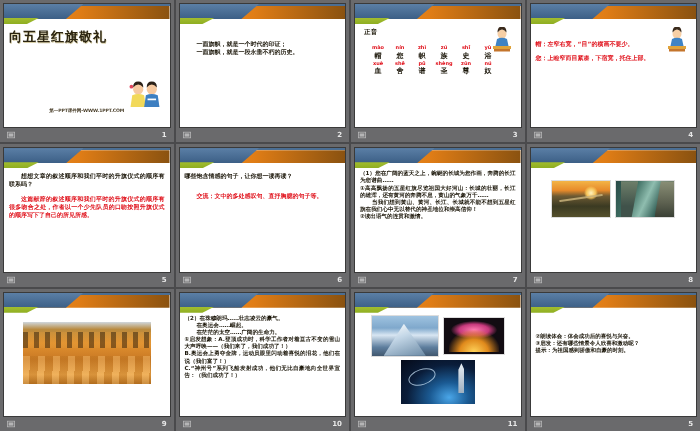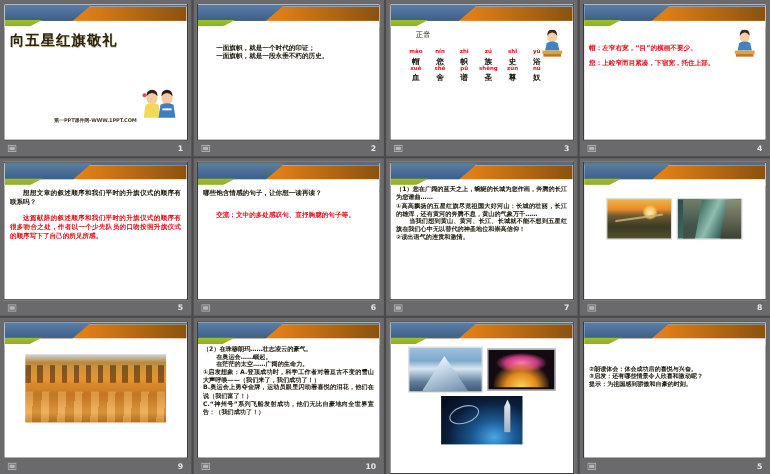--- a/index.html
+++ b/index.html
@@ -66,23 +66,23 @@
   }
   
   .body {
     flex: 1 1 auto;
     position: relative;
     padding: 3px 5px;
     overflow: hidden;
   }
   .s-title {
     font-size: 6.5px;
-    font-weight: normal;
+    font-weight: bold;
     color: #231f10;
-    margin-left: 18px;
+    margin-left: 4px;
     margin-bottom: 2px;
     letter-spacing: .3px;
   }
   .big-title {
     font-size: 13px;
     font-weight: bold;
     color: #2b2410;
     text-align: left;
     letter-spacing: 1px;
     text-shadow: 0.5px 0.5px 0 #d8cfa8;
@@ -594,20 +594,27 @@
         <div class="band-green"></div>
       </div>
       <div class="body" style="padding:0 2px">
         <div class="photos" style="margin-top:1px">
           <div class="photo ph-everest"></div>
           <div class="photo ph-fire"></div>
         </div>
         <div class="ph-space"></div>
       </div>
     </div>
+    <div class="footer">
+      <svg class="f-icon" viewBox="0 0 10 10">
+        <rect x="0.5" y="1.5" width="9" height="7" fill="none" stroke="#cfcfcf" stroke-width="1"></rect>
+        <rect x="2" y="3" width="6" height="4" fill="#cfcfcf"></rect>
+      </svg>
+      <span class="f-num">11</span>
+    </div>
   </div>
 
   <div class="slide-cell">
     <div class="slide">
       <div class="banner">
         <div class="band-top-line"></div>
         <div class="band-orange"></div>
         <div class="band-blue"></div>
         <div class="band-green"></div>
       </div>

